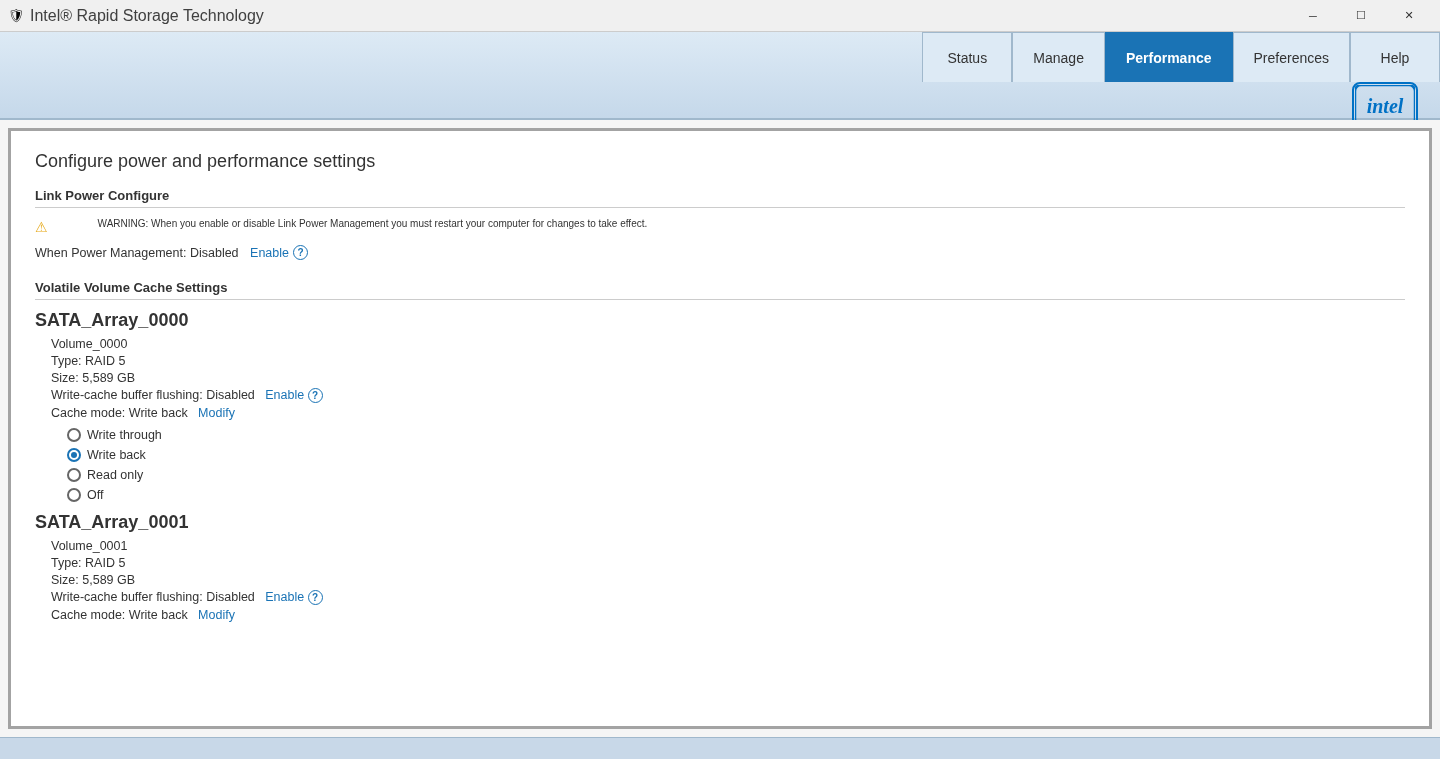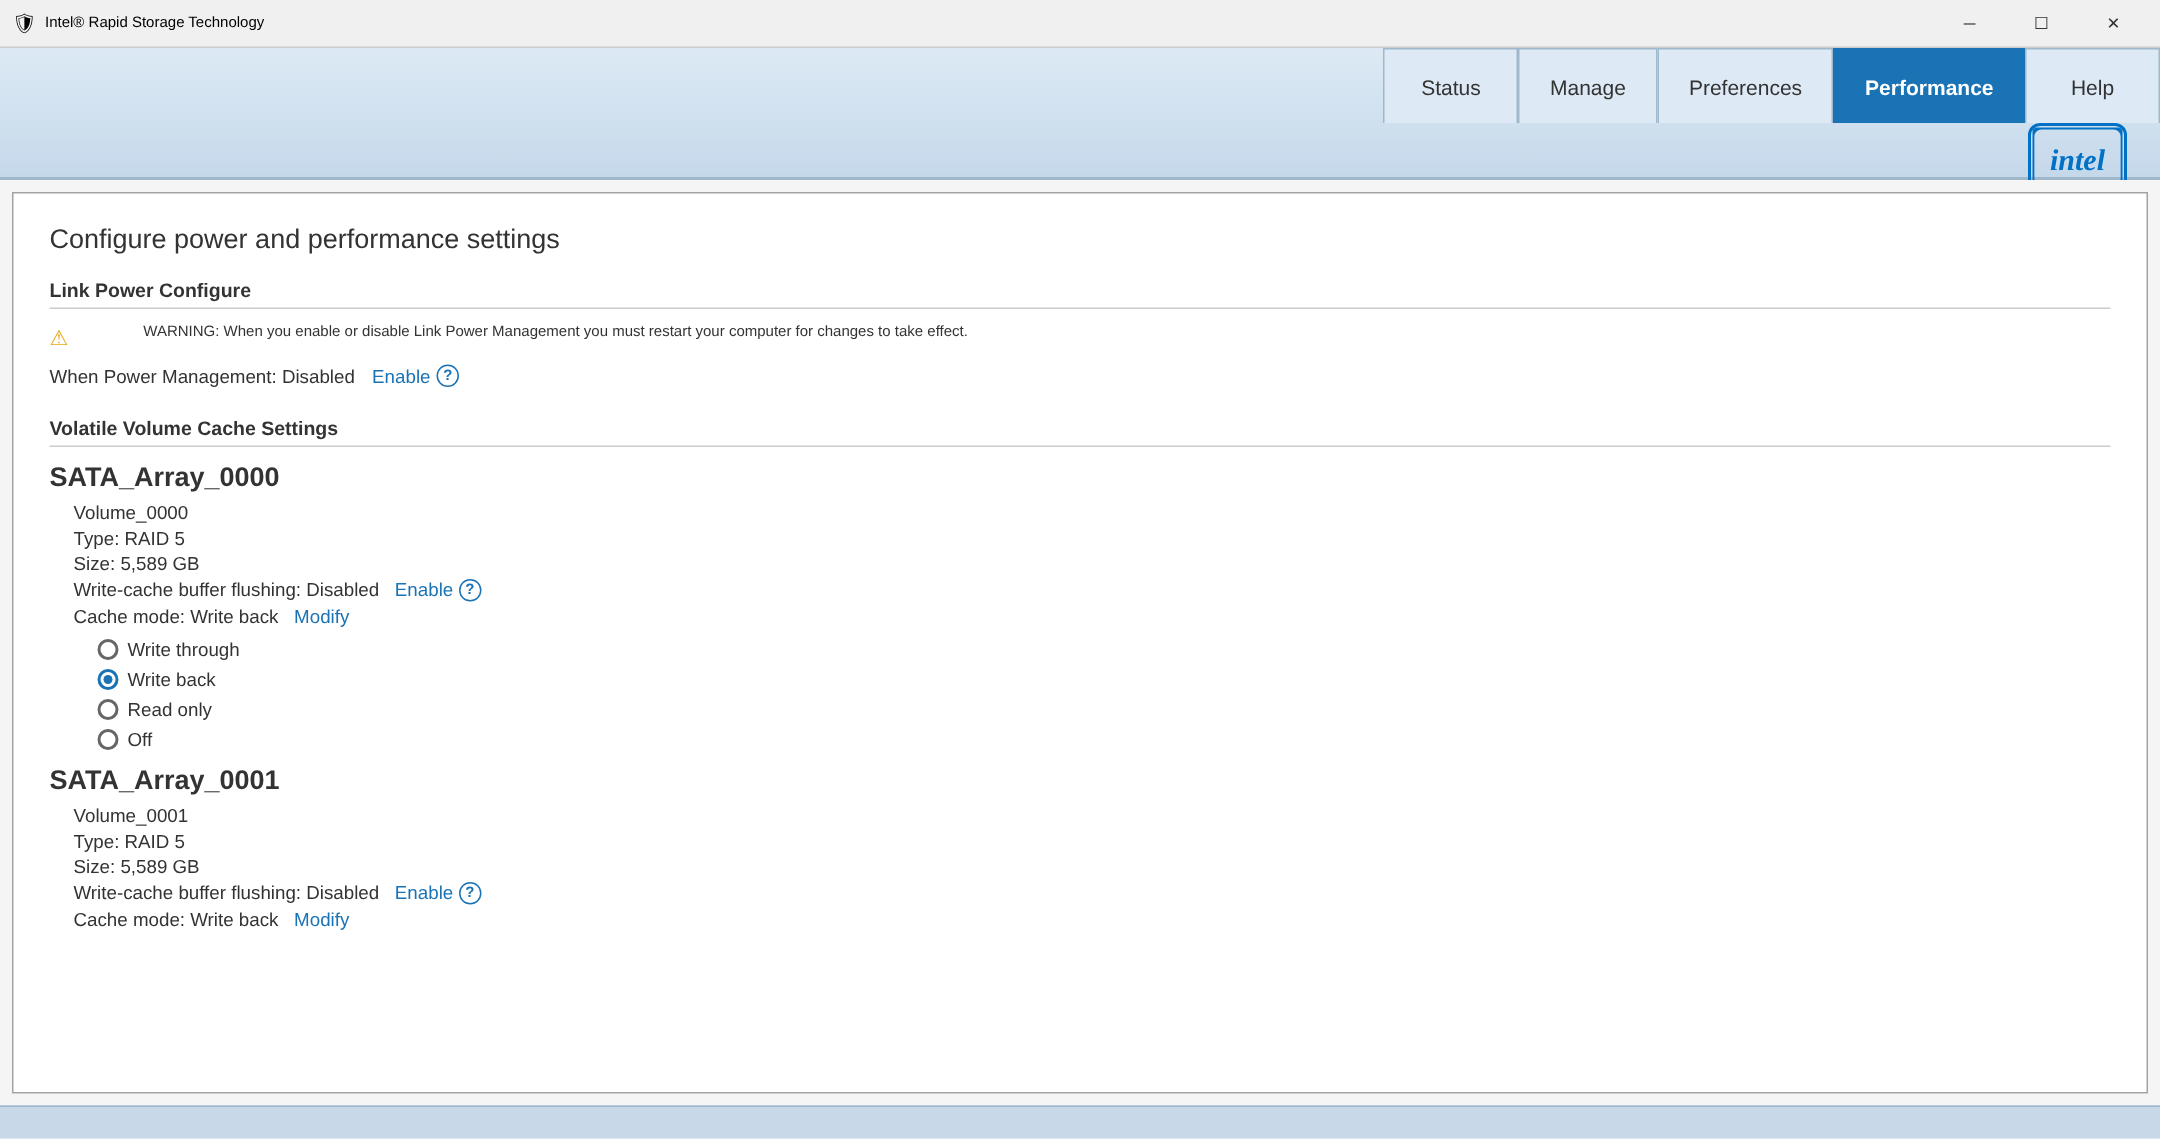--- a/index.html
+++ b/index.html
@@ -27,22 +27,22 @@
     .title-bar-left {
       display: flex;
       align-items: center;
       gap: 6px;
     }
     .title-bar-icon {
       width: 16px;
       height: 16px;
     }
     .title-bar-title {
-      font-size: 10px;
-      color: #000000;
+      font-size: 16px;
+      color: #404040;
     }
     .title-bar-controls {
       display: flex;
       gap: 2px;
     }
     .title-bar-btn {
       width: 46px;
       height: 32px;
       border: none;
       background: transparent;
@@ -124,21 +124,21 @@
       flex: 1;
       background: #f5f5f5;
       padding: 0;
       display: flex;
       overflow: hidden;
     }
     .content-panel {
       flex: 1;
       background: white;
       margin: 8px;
-      border: 1px solid #a3a3a3;
+      border: 3px solid #a3a3a3;
       overflow-y: auto;
       padding: 20px 24px;
     }
 
     .page-title {
       font-size: 18px;
       font-weight: 300;
       color: #333;
       margin-bottom: 16px;
     }
@@ -287,25 +287,25 @@
 </div>
 
 <div class="nav-area">
   <div class="nav-tabs">
     <div class="nav-tab">
       <span>Status</span>
     </div>
     <div class="nav-tab">
       <span>Manage</span>
     </div>
+    <div class="nav-tab active">
+      <span>Performance</span>
+    </div>
     <div class="nav-tab">
       <span>Preferences</span>
-    </div>
-    <div class="nav-tab active">
-      <span>Performance</span>
     </div>
     <div class="nav-tab">
       <span>Help</span>
     </div>
   </div>
   <div class="intel-logo">
     <div class="intel-logo-circle">
       <svg width="60" height="40" viewBox="0 0 60 40">
         <rect x="0" y="0" width="60" height="40" rx="6" fill="none" stroke="#0071c5" stroke-width="2.5"></rect>
         <text x="30" y="28" text-anchor="middle" fill="#0071c5" font-size="20" font-style="italic" font-family="serif" font-weight="bold">intel</text>

